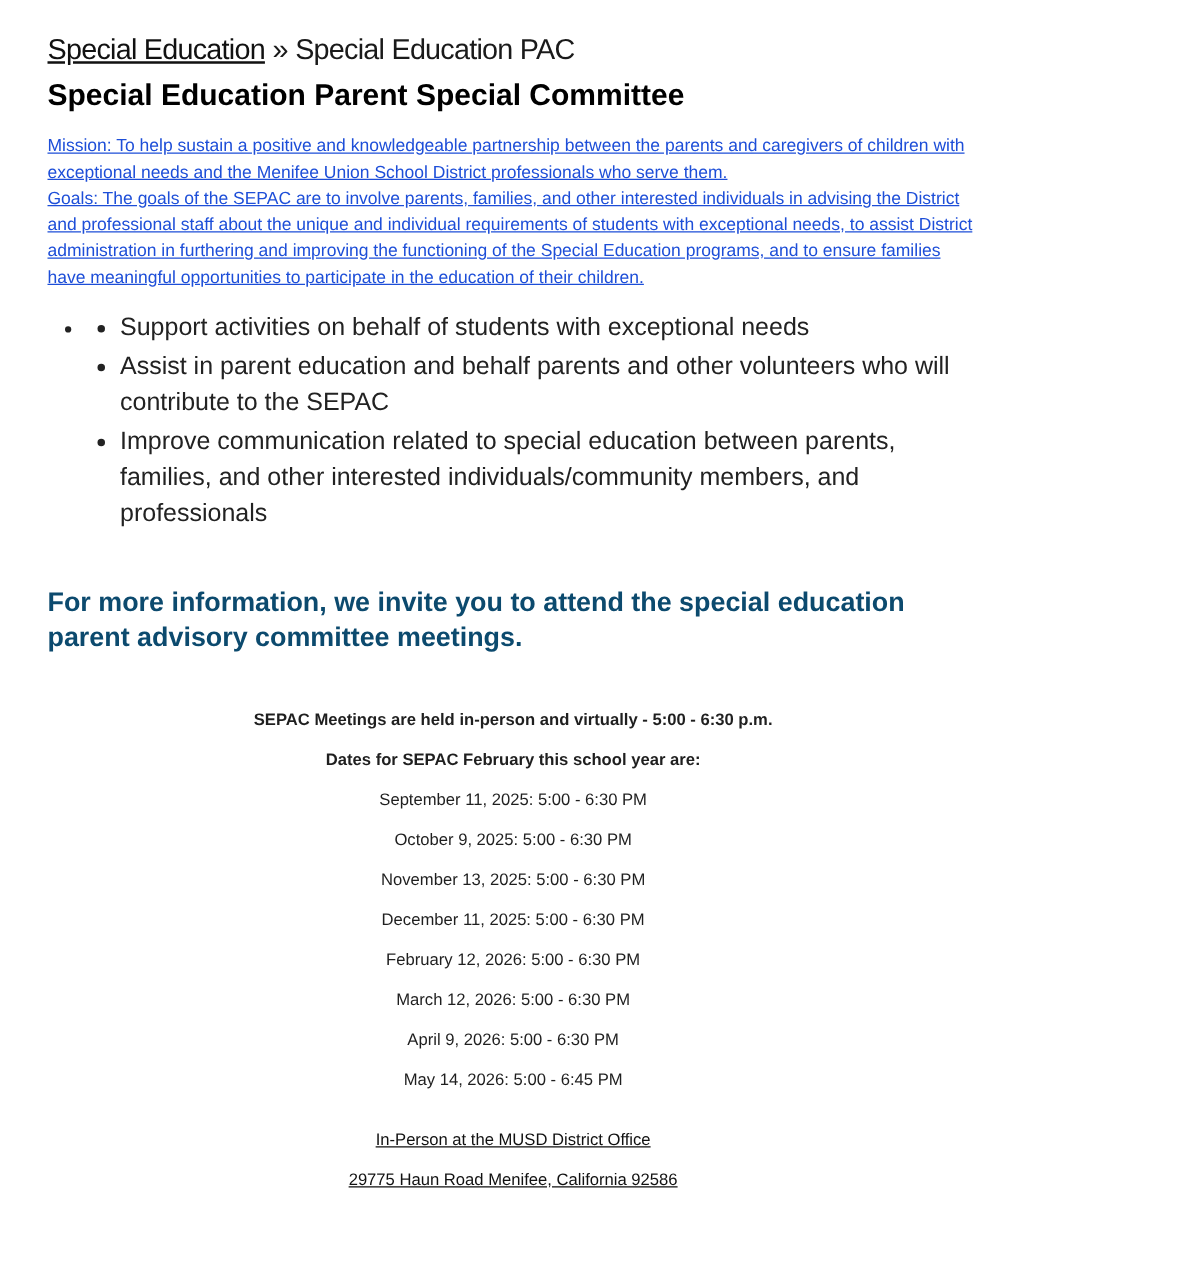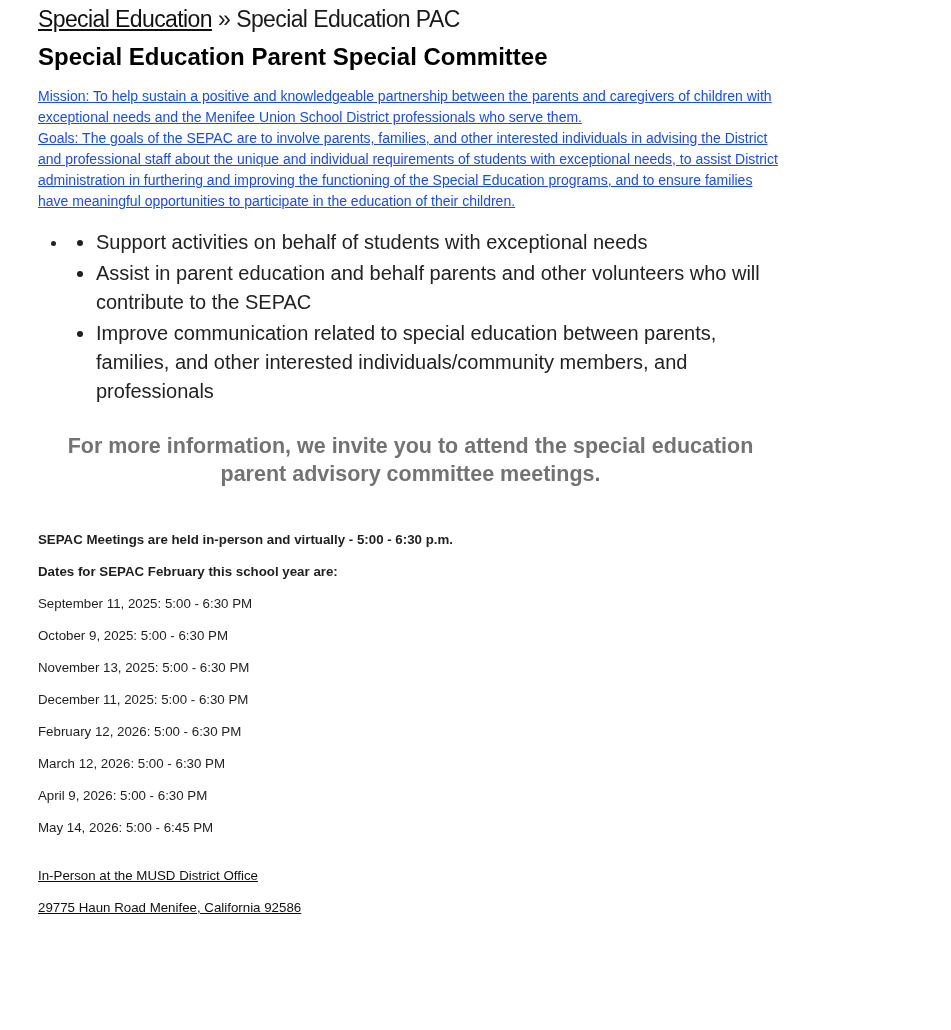--- a/index.html
+++ b/index.html
@@ -9,21 +9,21 @@
     background: #ffffff;
     width: 951px;
     height: 1030px;
     overflow: hidden;
     font-family: "Liberation Sans", sans-serif;
     color: #111111;
   }
   .page {
     width: 795px;
     height: 1030px;
-    padding: 4px 12px 0 38px;
+    padding: 24px 12px 0 38px;
     border-radius: 31px;
   }
   a {
     color: #111111;
     text-decoration: underline;
     cursor: pointer;
   }
   
   .breadcrumb {
     font-size: 23px;
@@ -66,32 +66,32 @@
     padding-left: 28px;
     font-size: 20px;
     line-height: 29px;
   }
   ul.resp-list ul > li { margin: 2px 0; }
   
   h2.invitation {
     font-size: 21.5px;
     font-weight: bold;
     line-height: 28px;
-    margin: 26px 0 0 0;
+    margin: 42px 0 0 0;
     max-width: 845px;
-    color: #737373;
-    text-align: center;
+    color: #0c4a6e;
   }
   
   .meetings { margin-top: 44px; }
   .meetings p, .location p, .contact p {
     font-size: 13.3px;
     line-height: 16px;
     margin: 0 0 16px 0;
     color: #1f1f1f;
+    text-align: center;
   }
   .bold { font-weight: bold; }
   .location { margin-top: 32px; }
   .contact { margin-top: 34px; }
 </style>
 </head>
 <body>
 
 <div class="page">
 

